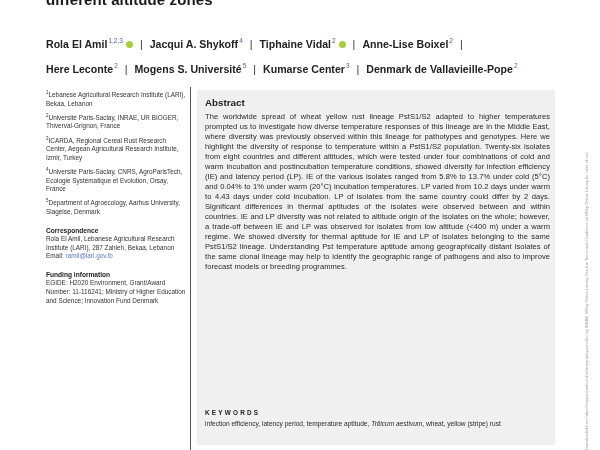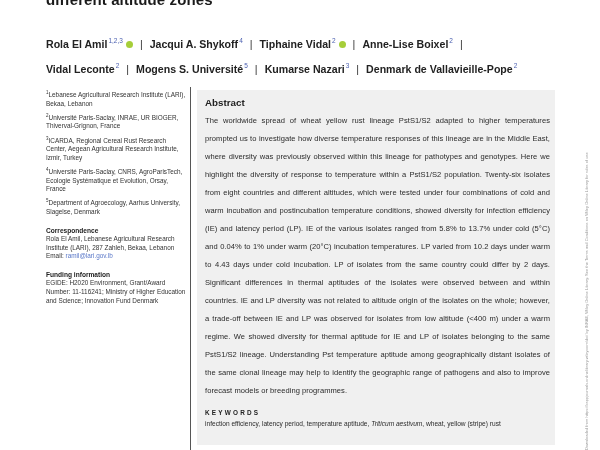--- a/index.html
+++ b/index.html
@@ -44,21 +44,21 @@
   .abstract-box {
     position: absolute; left: 197px; top: 90px; width: 358px; height: 355px;
     background: #f0f0f0;
   }
   .abstract-heading {
     position: absolute; left: 8px; top: 7px;
     font-size: 9.8px; font-weight: bold; color: #222;
   }
   .abstract-text {
     position: absolute; left: 8px; top: 22px; width: 345px;
-    font-size: 7.55px; line-height: 18px; color: #2a2a2a; text-align: justify;
+    font-size: 7.55px; line-height: 10px; color: #2a2a2a; text-align: justify;
     letter-spacing: 0.05px;
   }
   .keywords-heading {
     position: absolute; left: 8px; top: 319px;
     font-size: 6.4px; font-weight: bold; letter-spacing: 2.2px; color: #222;
   }
   .keywords-text {
     position: absolute; left: 8px; top: 329px; width: 330px;
     font-size: 6.6px; line-height: 10px; color: #2a2a2a;
   }
@@ -74,21 +74,21 @@
     font-size: 4px; color: #9a9a9a; white-space: nowrap; height: 450px;
   }
 </style>
 </head>
 <body>
 
 <div class="title">different altitude zones</div>
 
 <div class="authors">
   <span class="author"><span>Rola El Amil</span><sup>1,2,3</sup><span class="orcid"></span></span><span class="sep">|</span><span class="author"><span>Jacqui A. Shykoff</span><sup>4</sup></span><span class="sep">|</span><span class="author"><span>Tiphaine Vidal</span><sup>2</sup><span class="orcid"></span></span><span class="sep">|</span><span class="author"><span>Anne-Lise Boixel</span><sup>2</sup></span><span class="sep">|</span><br>
-  <span class="author"><span>Vidal Leconte</span><sup>2</sup></span><span class="sep">|</span><span class="author"><span>Mogens S. Université</span><sup>5</sup></span><span class="sep">|</span><span class="author"><span>Kumarse Nazari</span><sup>3</sup></span><span class="sep">|</span><span class="author"><span>Denmark de Vallavieille-Pope</span><sup>2</sup></span>
+  <span class="author"><span>Here Leconte</span><sup>2</sup></span><span class="sep">|</span><span class="author"><span>Mogens S. Université</span><sup>5</sup></span><span class="sep">|</span><span class="author"><span>Kumarse Center</span><sup>3</sup></span><span class="sep">|</span><span class="author"><span>Denmark de Vallavieille-Pope</span><sup>2</sup></span>
 </div>
 
 <div class="left-col">
   <div class="aff"><sup>1</sup><span>Lebanese Agricultural Research Institute (LARI), Bekaa, Lebanon</span></div>
   <div class="aff"><sup>2</sup><span>Université Paris-Saclay, INRAE, UR BIOGER, Thiverval-Grignon, France</span></div>
   <div class="aff"><sup>3</sup><span>ICARDA, Regional Cereal Rust Research Center, Aegean Agricultural Research Institute, Izmir, Turkey</span></div>
   <div class="aff"><sup>4</sup><span>Université Paris-Saclay, CNRS, AgroParisTech, Ecologie Systématique et Evolution, Orsay, France</span></div>
   <div class="aff"><sup>5</sup><span>Department of Agroecology, Aarhus University, Slagelse, Denmark</span></div>
 
   <div class="side-heading">Correspondence</div>

